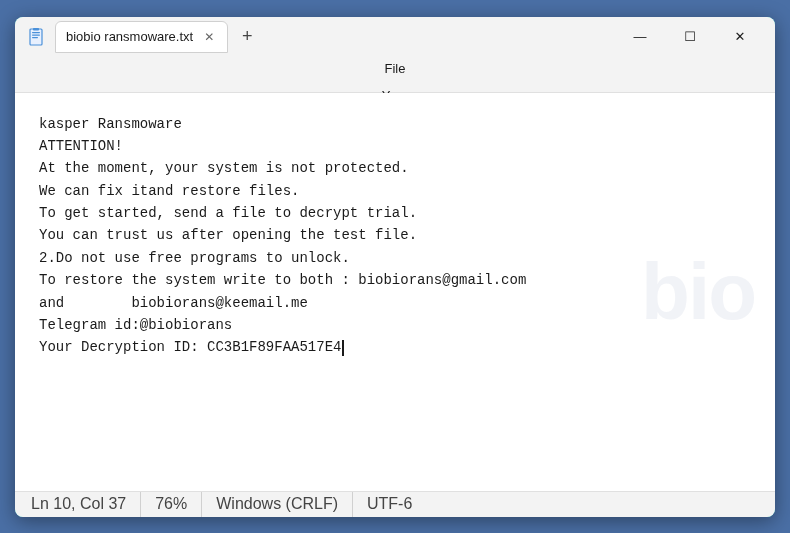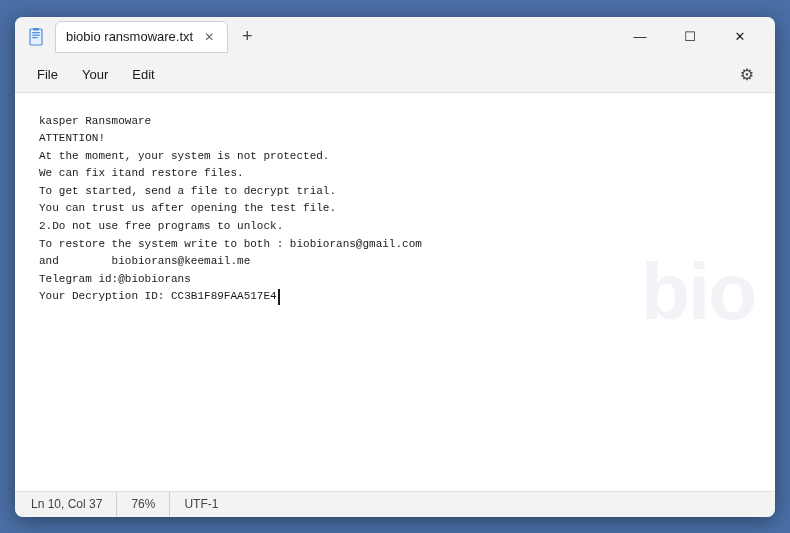--- a/index.html
+++ b/index.html
@@ -118,20 +118,21 @@
 
     
     .menu-bar {
       background: #f3f3f3;
       height: 36px;
       display: flex;
       align-items: center;
       padding: 0 12px;
       border-bottom: 1px solid #e0e0e0;
       gap: 4px;
+      flex-direction: column;
     }
 
     .menu-item {
       padding: 4px 10px;
       font-size: 13px;
       color: #1a1a1a;
       cursor: pointer;
       border-radius: 4px;
     }
 
@@ -169,21 +170,21 @@
       font-weight: bold;
       color: rgba(180, 190, 210, 0.18);
       font-family: Arial, sans-serif;
       pointer-events: none;
       user-select: none;
       letter-spacing: -2px;
     }
 
     .text-content {
       font-family: 'Courier New', Courier, monospace;
-      font-size: 11px;
+      font-size: 14px;
       line-height: 1.6;
       color: #1a1a1a;
       white-space: pre;
     }
 
     .text-cursor {
       display: inline-block;
       width: 2px;
       height: 16px;
       background: #1a1a1a;
@@ -199,21 +200,21 @@
 
     
     .status-bar {
       height: 26px;
       background: #f3f3f3;
       border-top: 1px solid #e0e0e0;
       display: flex;
       align-items: center;
       padding: 0 12px;
       gap: 0;
-      font-size: 12px;
+      font-size: 16px;
       color: #444;
     }
 
     .status-item {
       padding: 0 14px;
       border-right: 1px solid #d0d0d0;
       height: 100%;
       display: flex;
       align-items: center;
     }
@@ -274,16 +275,17 @@
 2.Do not use free programs to unlock.
 To restore the system write to both : biobiorans@gmail.com
 and        biobiorans@keemail.me
 Telegram id:@biobiorans
 Your Decryption ID: CC3B1F89FAA517E4<span class="text-cursor"></span></div>
   </div>
 
   <div class="status-bar">
     <div class="status-item">Ln 10, Col 37</div>
     <div class="status-item">76%</div>
-    <div class="status-item">UTF-1</div>
+    <div class="status-item">Windows (CRLF)</div>
+    <div class="status-item">UTF-6</div>
   </div>
 
 </div>
 
 </body></html>

